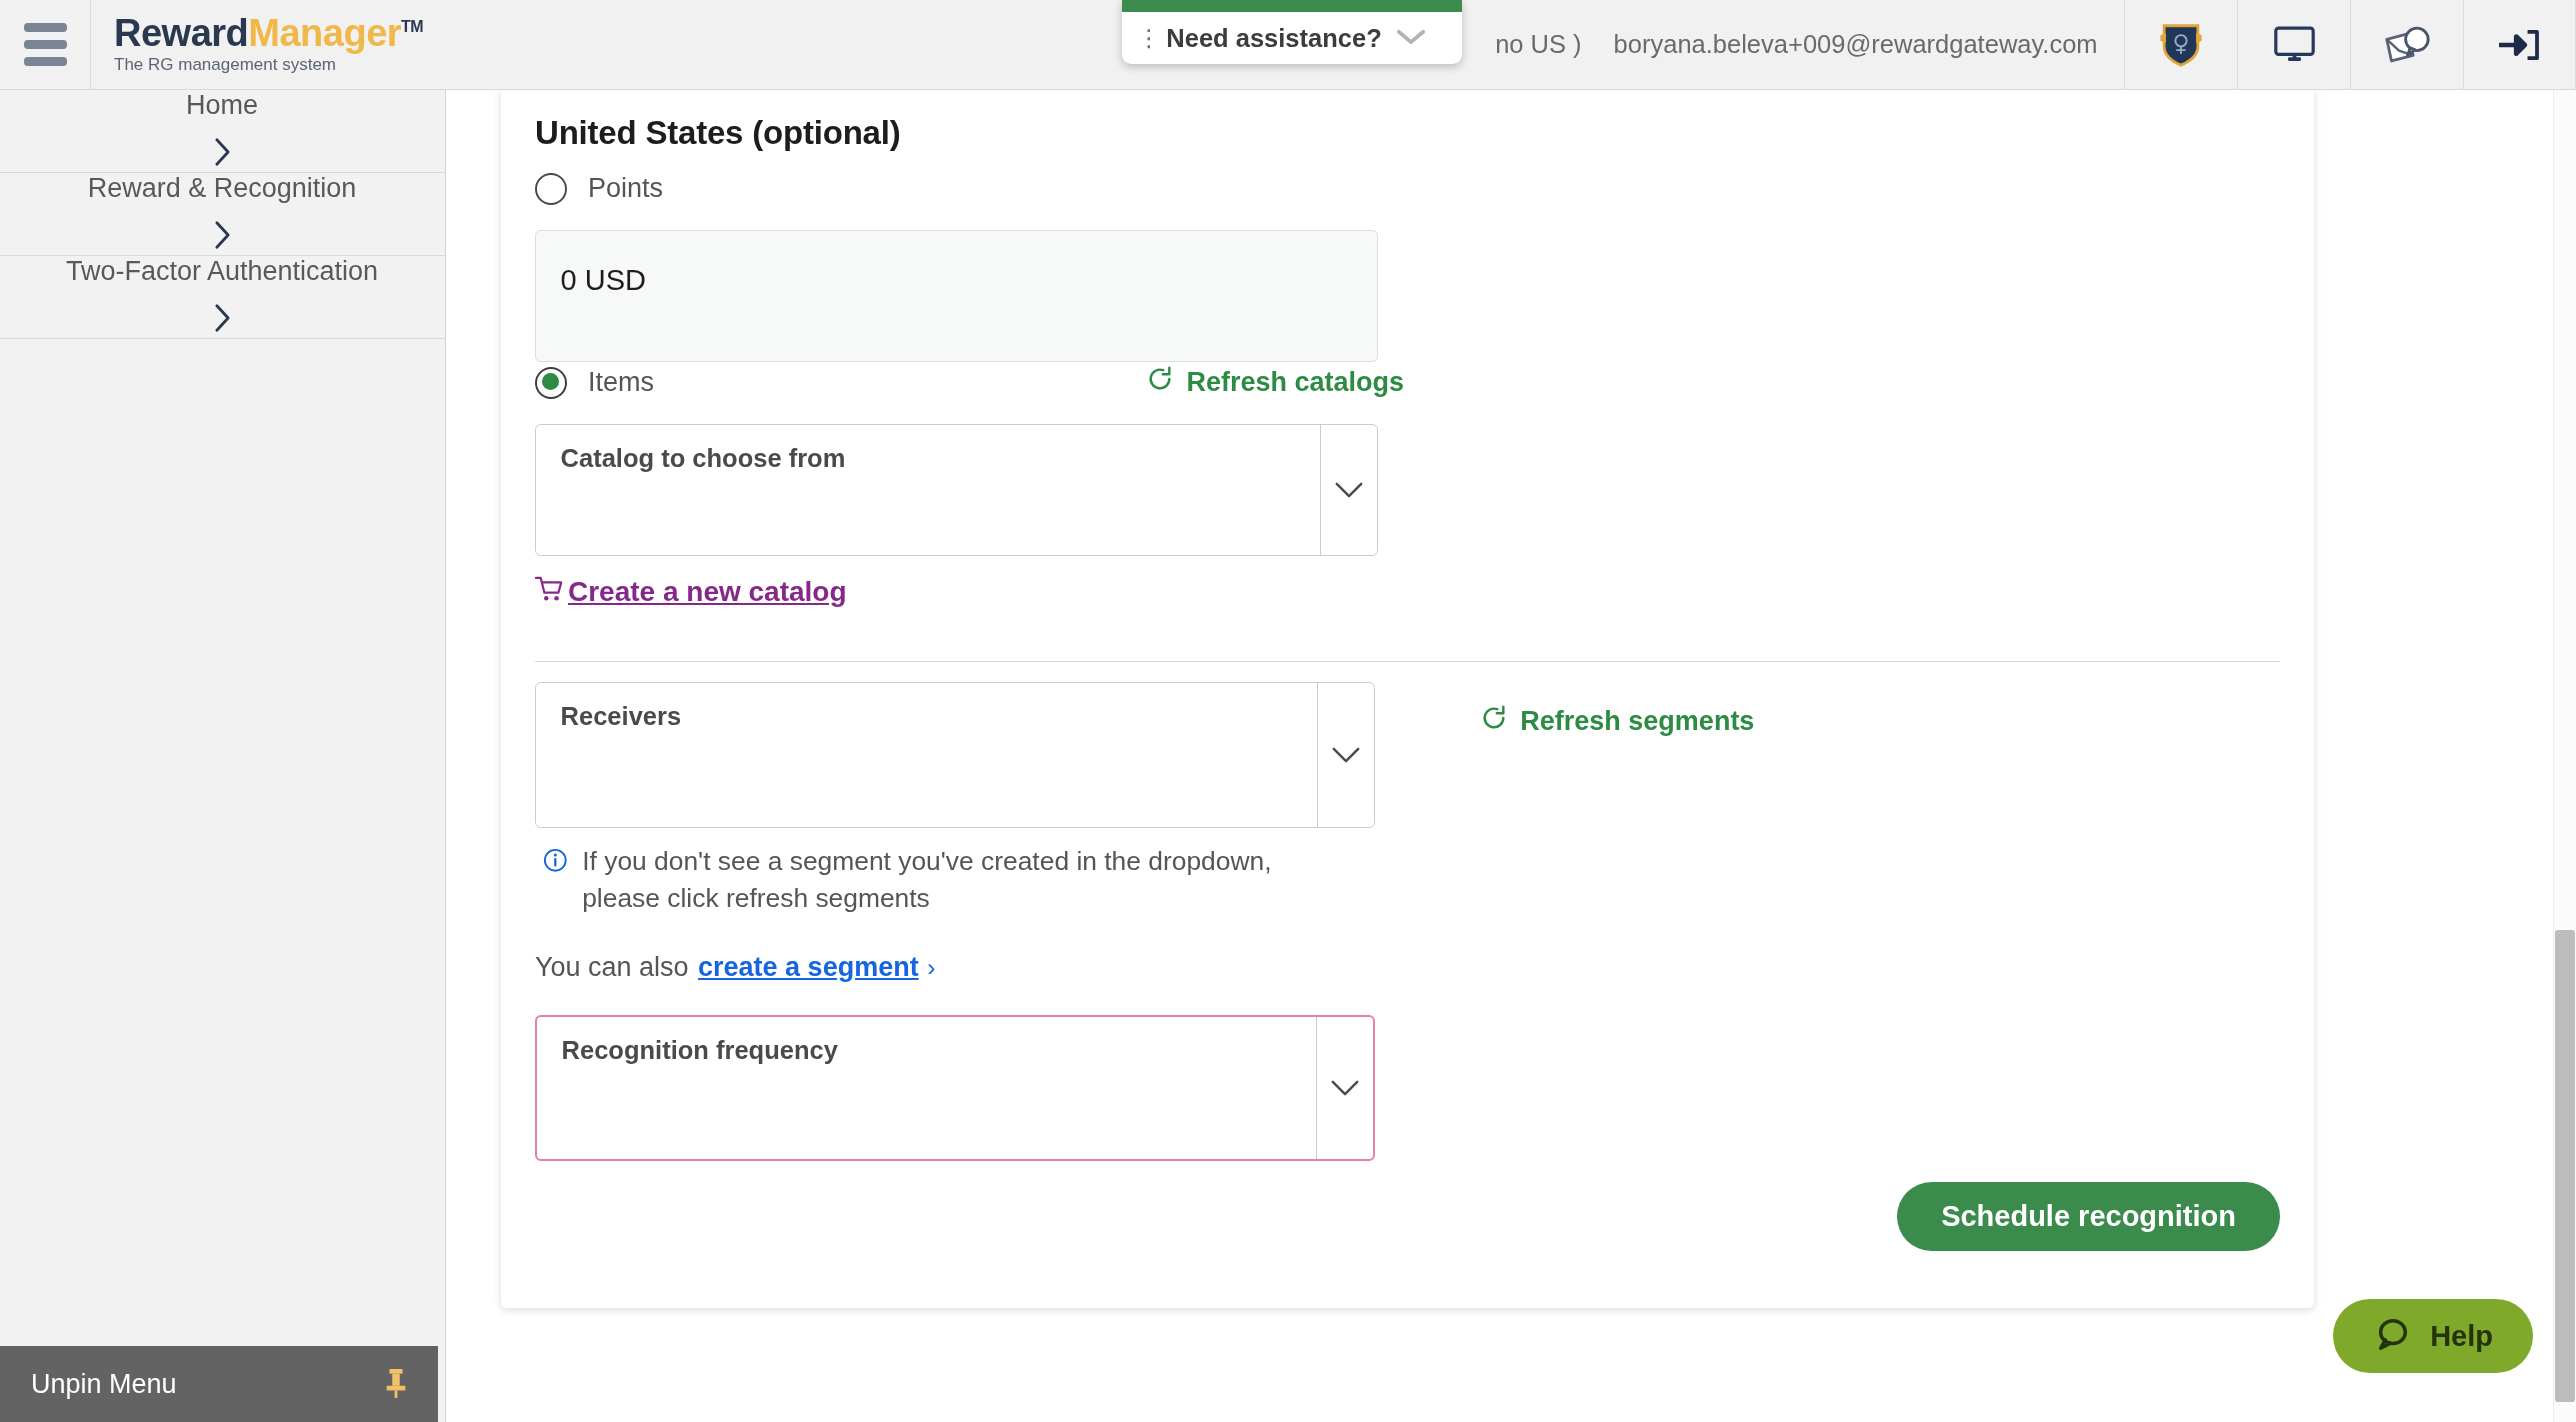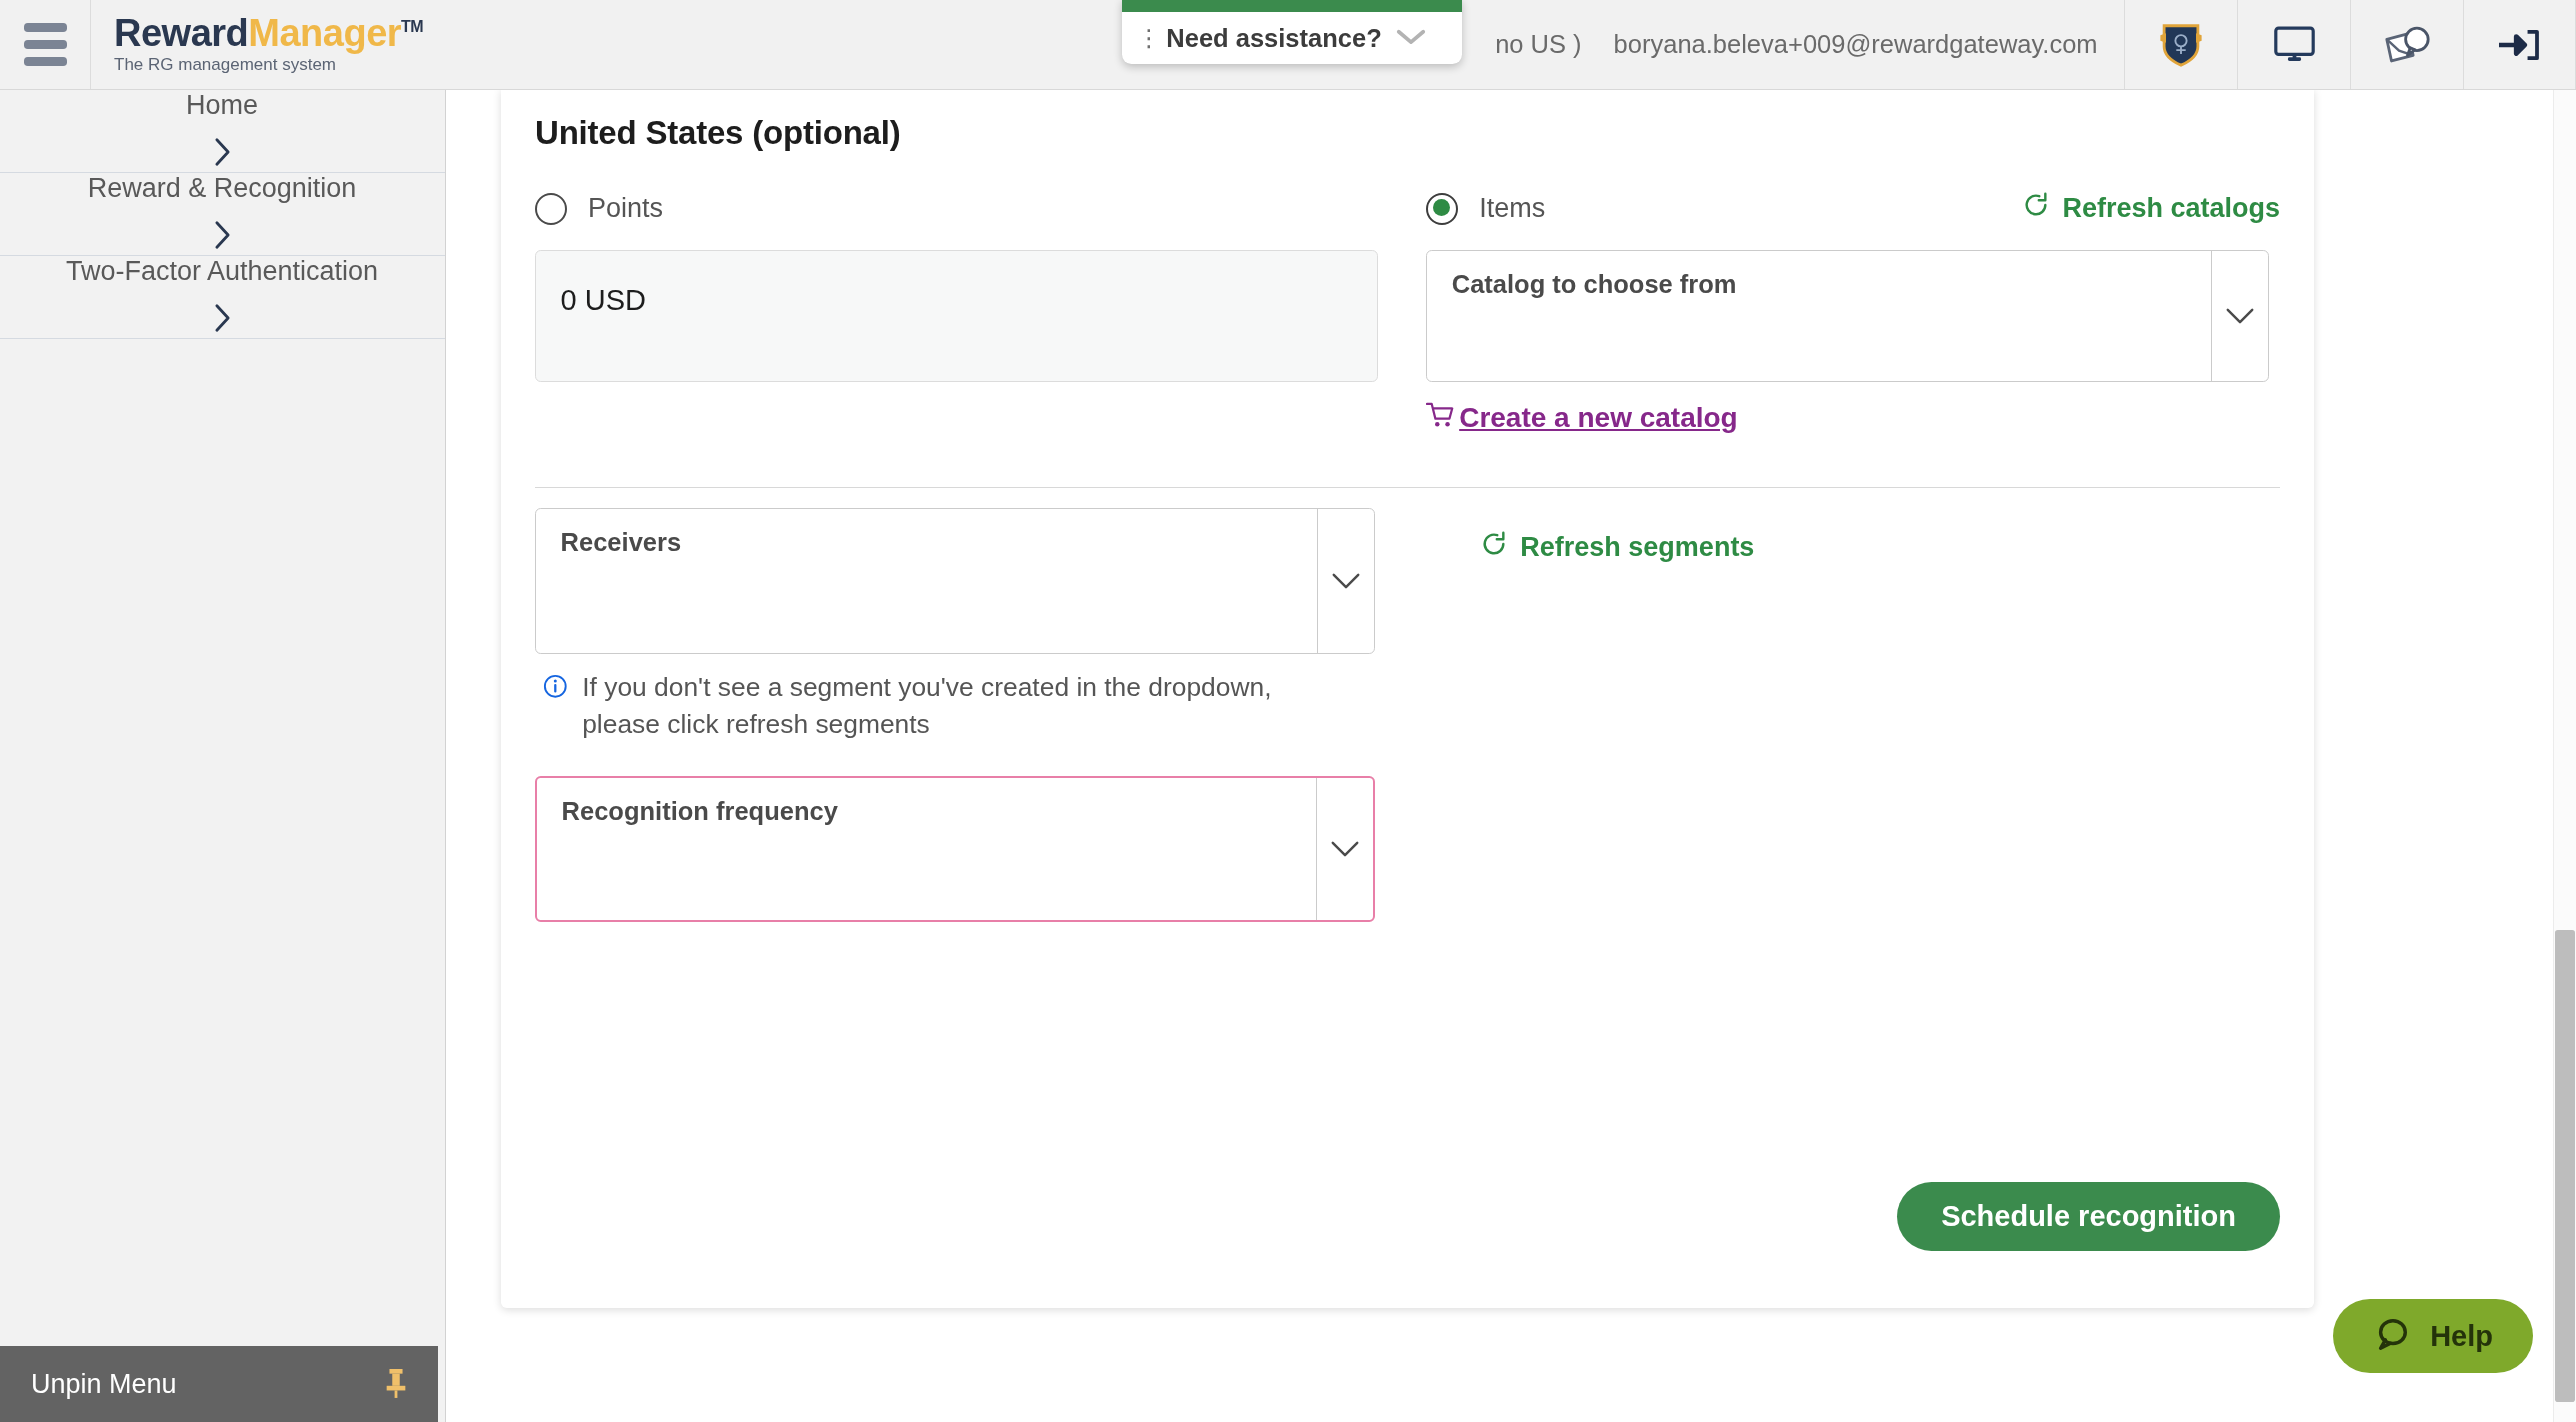--- a/index.html
+++ b/index.html
@@ -91,21 +91,21 @@
     background: #ffffff; box-shadow: 0 1.9px 8.5px rgba(0,0,0,0.14);
     border-radius: 0 0 5.7px 5.7px;
   }
   .card-inner { padding: 0 34px; }
 
   .section-title {
     font-size: 33px; font-weight: bold; color: #1d1d1d; padding-top: 23.6px;
     letter-spacing: -0.2px;
   }
 
-  .cols { display: flex; margin-top: 36px; }
+  .cols { display: flex; margin-top: 16px; flex-direction: column; }
   .col-left { width: 907px; }
   .col-right { width: 869px; }
 
   .radio-row { display: flex; align-items: center; height: 42px; }
   .radio {
     width: 32px; height: 32px; border-radius: 50%; border: 2.8px solid #4a4a4a;
     background: #ffffff; cursor: pointer; flex: none;
   }
   .radio.checked { border-color: #3d3d3d; position: relative; }
   .radio.checked::after {
@@ -394,20 +394,25 @@
                     <circle cx="13" cy="7.5" r="1.6" fill="#1565e0"></circle>
                     <rect x="11.8" y="10.5" width="2.4" height="9" rx="1.1" fill="#1565e0"></rect>
                   </svg>
               </span>
               <span class="info-text">
                 <span>If you don't see a segment you've created in the dropdown,</span><br>
                 <span>please click refresh segments</span>
               </span>
             </div>
 
+            <div class="also-row">
+              <span>You can also</span>
+              <span class="also-link">create a segment</span>
+              <span class="also-chev">›</span>
+            </div>
 
             <div style="margin-top:32px;">
               <div class="select-box freq-select invalid">
                 <div class="select-field">
                   <div class="select-label">Recognition frequency</div>
                 </div>
                 <div class="select-arrow">
                   <svg width="32" height="21" viewBox="0 0 34 22">
                       <path d="M4 5 L17 18 L30 5" fill="none" stroke="#4a4a4a" stroke-width="2.6" stroke-linecap="round" stroke-linejoin="round"></path>
                     </svg>

